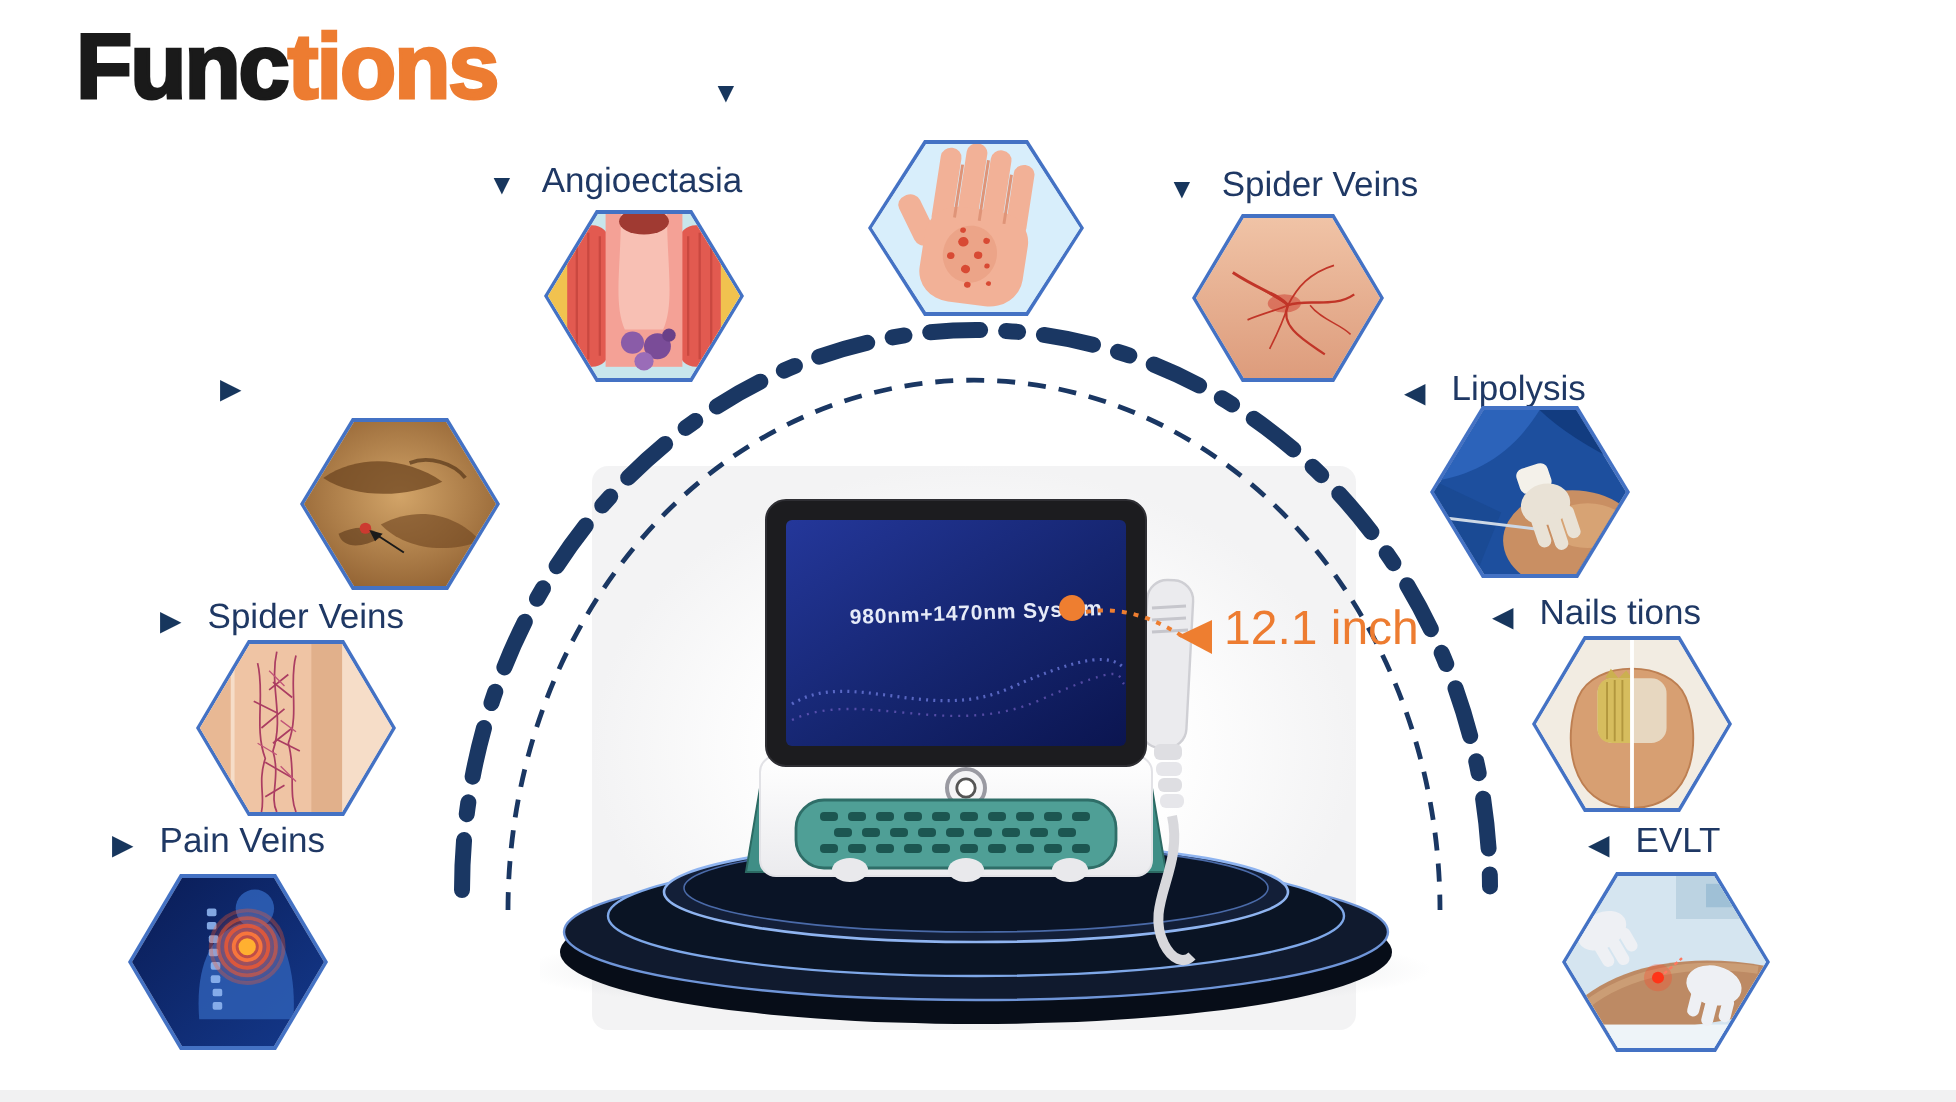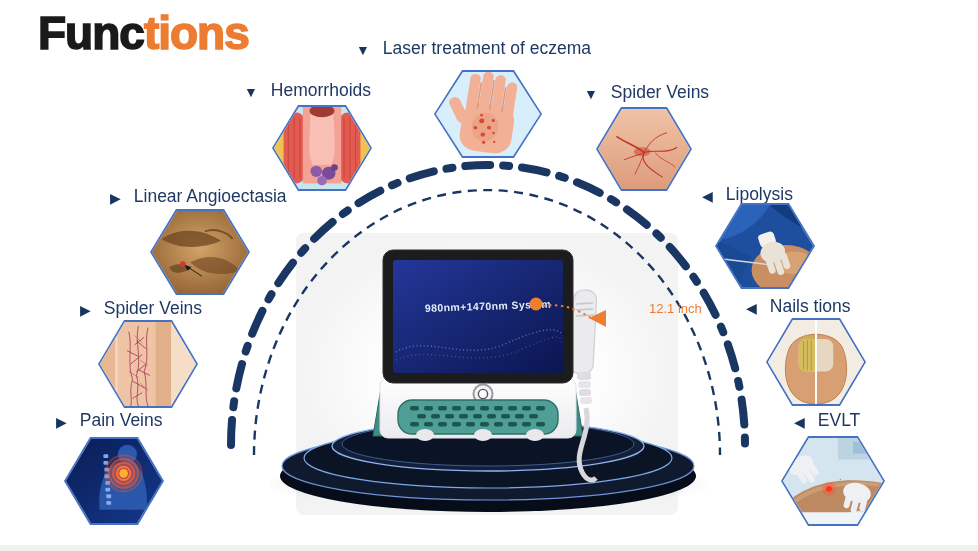--- a/index.html
+++ b/index.html
@@ -23,21 +23,21 @@
        background:#4472C4;}
   .hex-in{position:absolute;inset:2px;clip-path:polygon(26% 0,74% 0,100% 50%,74% 100%,26% 100%,0 50%);
           overflow:hidden;background:#dfe7f2;}
   .hex-in svg{display:block;width:100%;height:100%;}
 
   .halo{position:absolute;left:296px;top:233px;width:382px;height:282px;
         background:radial-gradient(closest-side,#ffffff 50%,#f3f3f4 100%);border-radius:8px;}
   .arcs{position:absolute;left:0;top:0;}
   .device{position:absolute;left:270px;top:230px;}
 
-  .size-label{position:absolute;left:612px;top:301px;color:#ED7C31;font-size:13px;margin-left:37px;}
+  .size-label{position:absolute;left:612px;top:301px;color:#ED7C31;font-size:24px;}
 
   .bottom-bar{position:absolute;left:0;top:545px;width:978px;height:6px;background:#f1f1f2;}
 </style>
 </head>
 <body>
 
 <div class="slide">
 
   <div class="halo"></div>
 
@@ -147,33 +147,31 @@
   </svg>
 
   <div class="size-label">12.1 inch</div>
 
   <div class="title">
     <span class="t1">Func</span><span class="t2">tions</span>
   </div>
 
   <div class="fn-label" style="left:356px;top:38px">
     <span class="marker">▼</span>
-    <span>Laser treatment of eczema</span>
   </div>
   <div class="fn-label" style="left:244px;top:80px">
     <span class="marker">▼</span>
-    <span>Hemorrhoids</span>
+    <span>Angioectasia</span>
   </div>
   <div class="fn-label" style="left:584px;top:82px">
     <span class="marker">▼</span>
     <span>Spider Veins</span>
   </div>
   <div class="fn-label" style="left:110px;top:186px">
     <span class="marker">▶</span>
-    <span>Linear Angioectasia</span>
   </div>
   <div class="fn-label" style="left:702px;top:184px">
     <span class="marker">◀</span>
     <span>Lipolysis</span>
   </div>
   <div class="fn-label" style="left:80px;top:298px">
     <span class="marker">▶</span>
     <span>Spider Veins</span>
   </div>
   <div class="fn-label" style="left:746px;top:296px">

